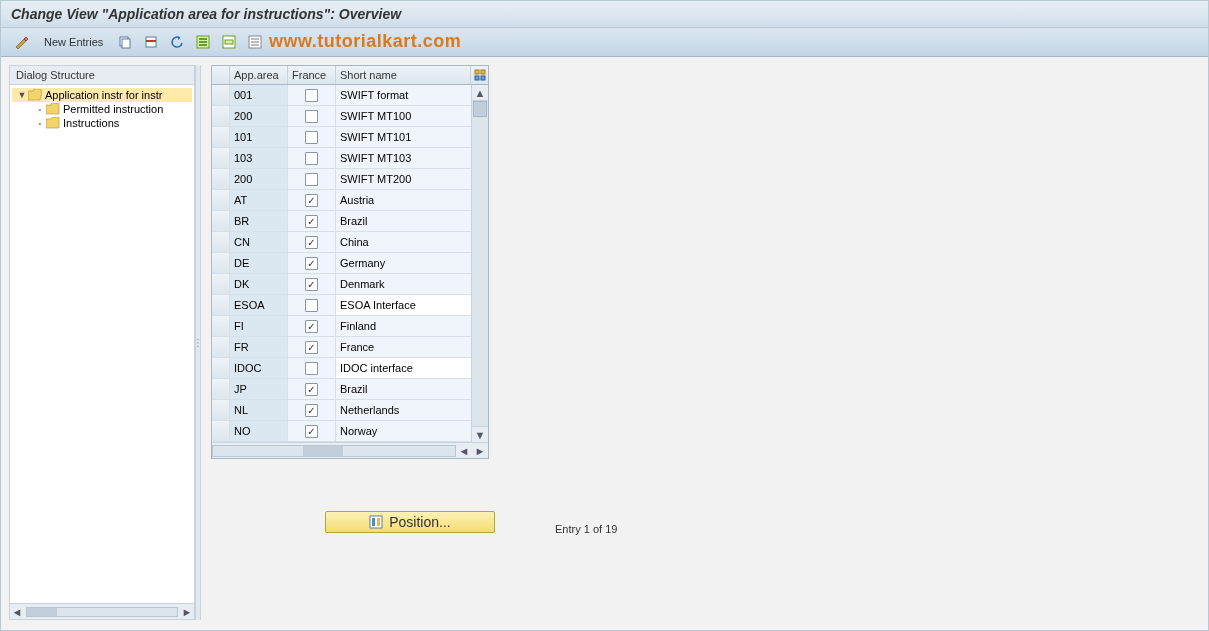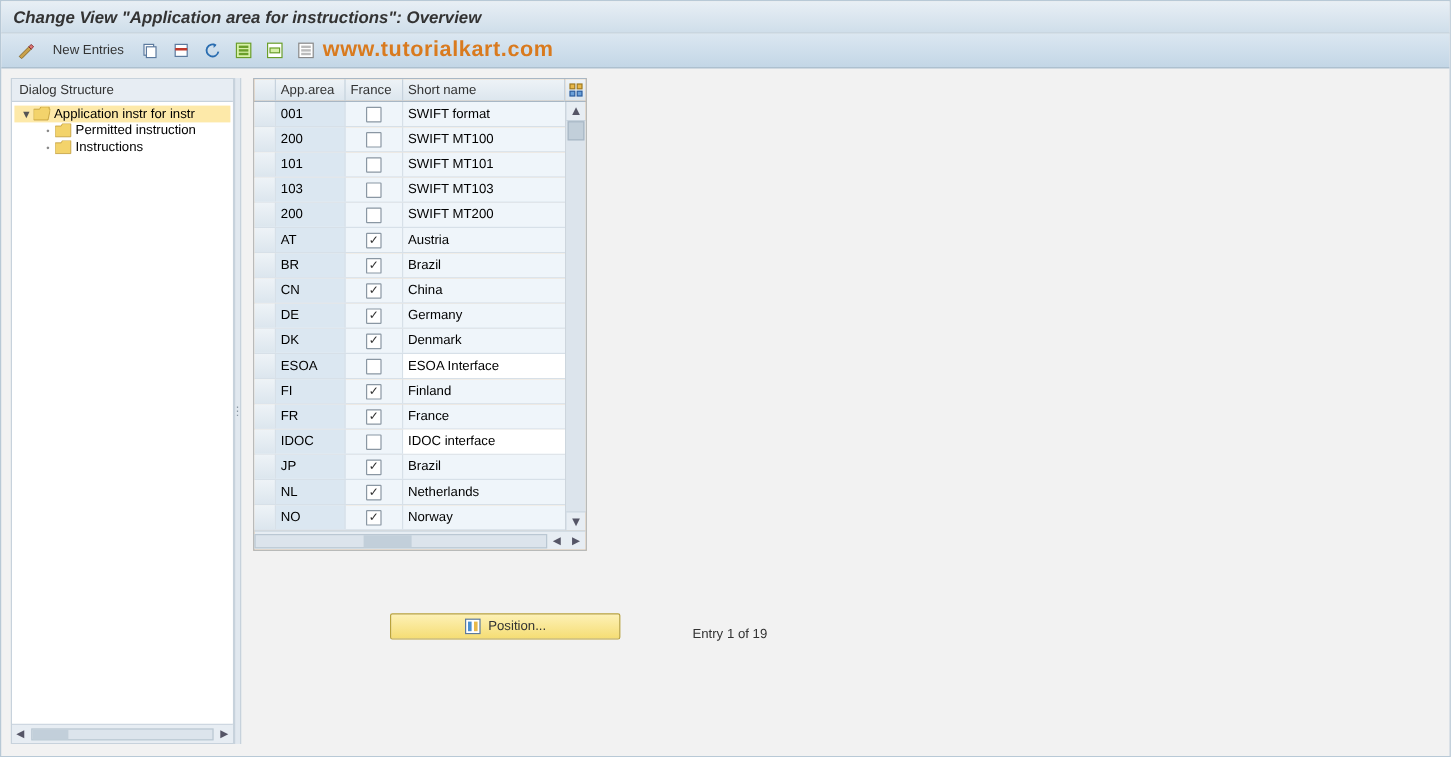--- a/index.html
+++ b/index.html
@@ -192,25 +192,25 @@
   }
   .grid-hscroll .arrow{width:16px;height:16px;display:flex;align-items:center;justify-content:center;color:#556;cursor:pointer;}
   .grid-hscroll .track{flex:1;position:relative;background:#dce4ec;height:12px;border:1px solid #bac7d3;}
   .grid-hscroll .thumb{position:absolute;left:90px;top:0;height:100%;width:40px;background:#c2cfda;}
   .footer-row{
     margin-top: 50px;
     margin-left: 120px;
     display:flex; align-items:center; gap:60px;
   }
   .position-btn{
-    width:192px;height:22px;
+    width:170px;height:22px;
     background:linear-gradient(#fdf1b6,#f5dd74);
     border:1px solid #b9a23c;
     display:flex;align-items:center;justify-content:center;
-    cursor:pointer;font-size:11px;color:#333;gap:6px;
+    cursor:pointer;font-size:14px;color:#333;gap:6px;
     border-radius:2px;
   }
   .position-btn .pico{width:14px;height:14px;}
   .entry-status{font-size:11px;color:#333;margin-top:14px;}
 </style>
 </head>
 <body>
 
 <div class="title-bar">
   <span>Change View "Application area for instructions": Overview</span>

